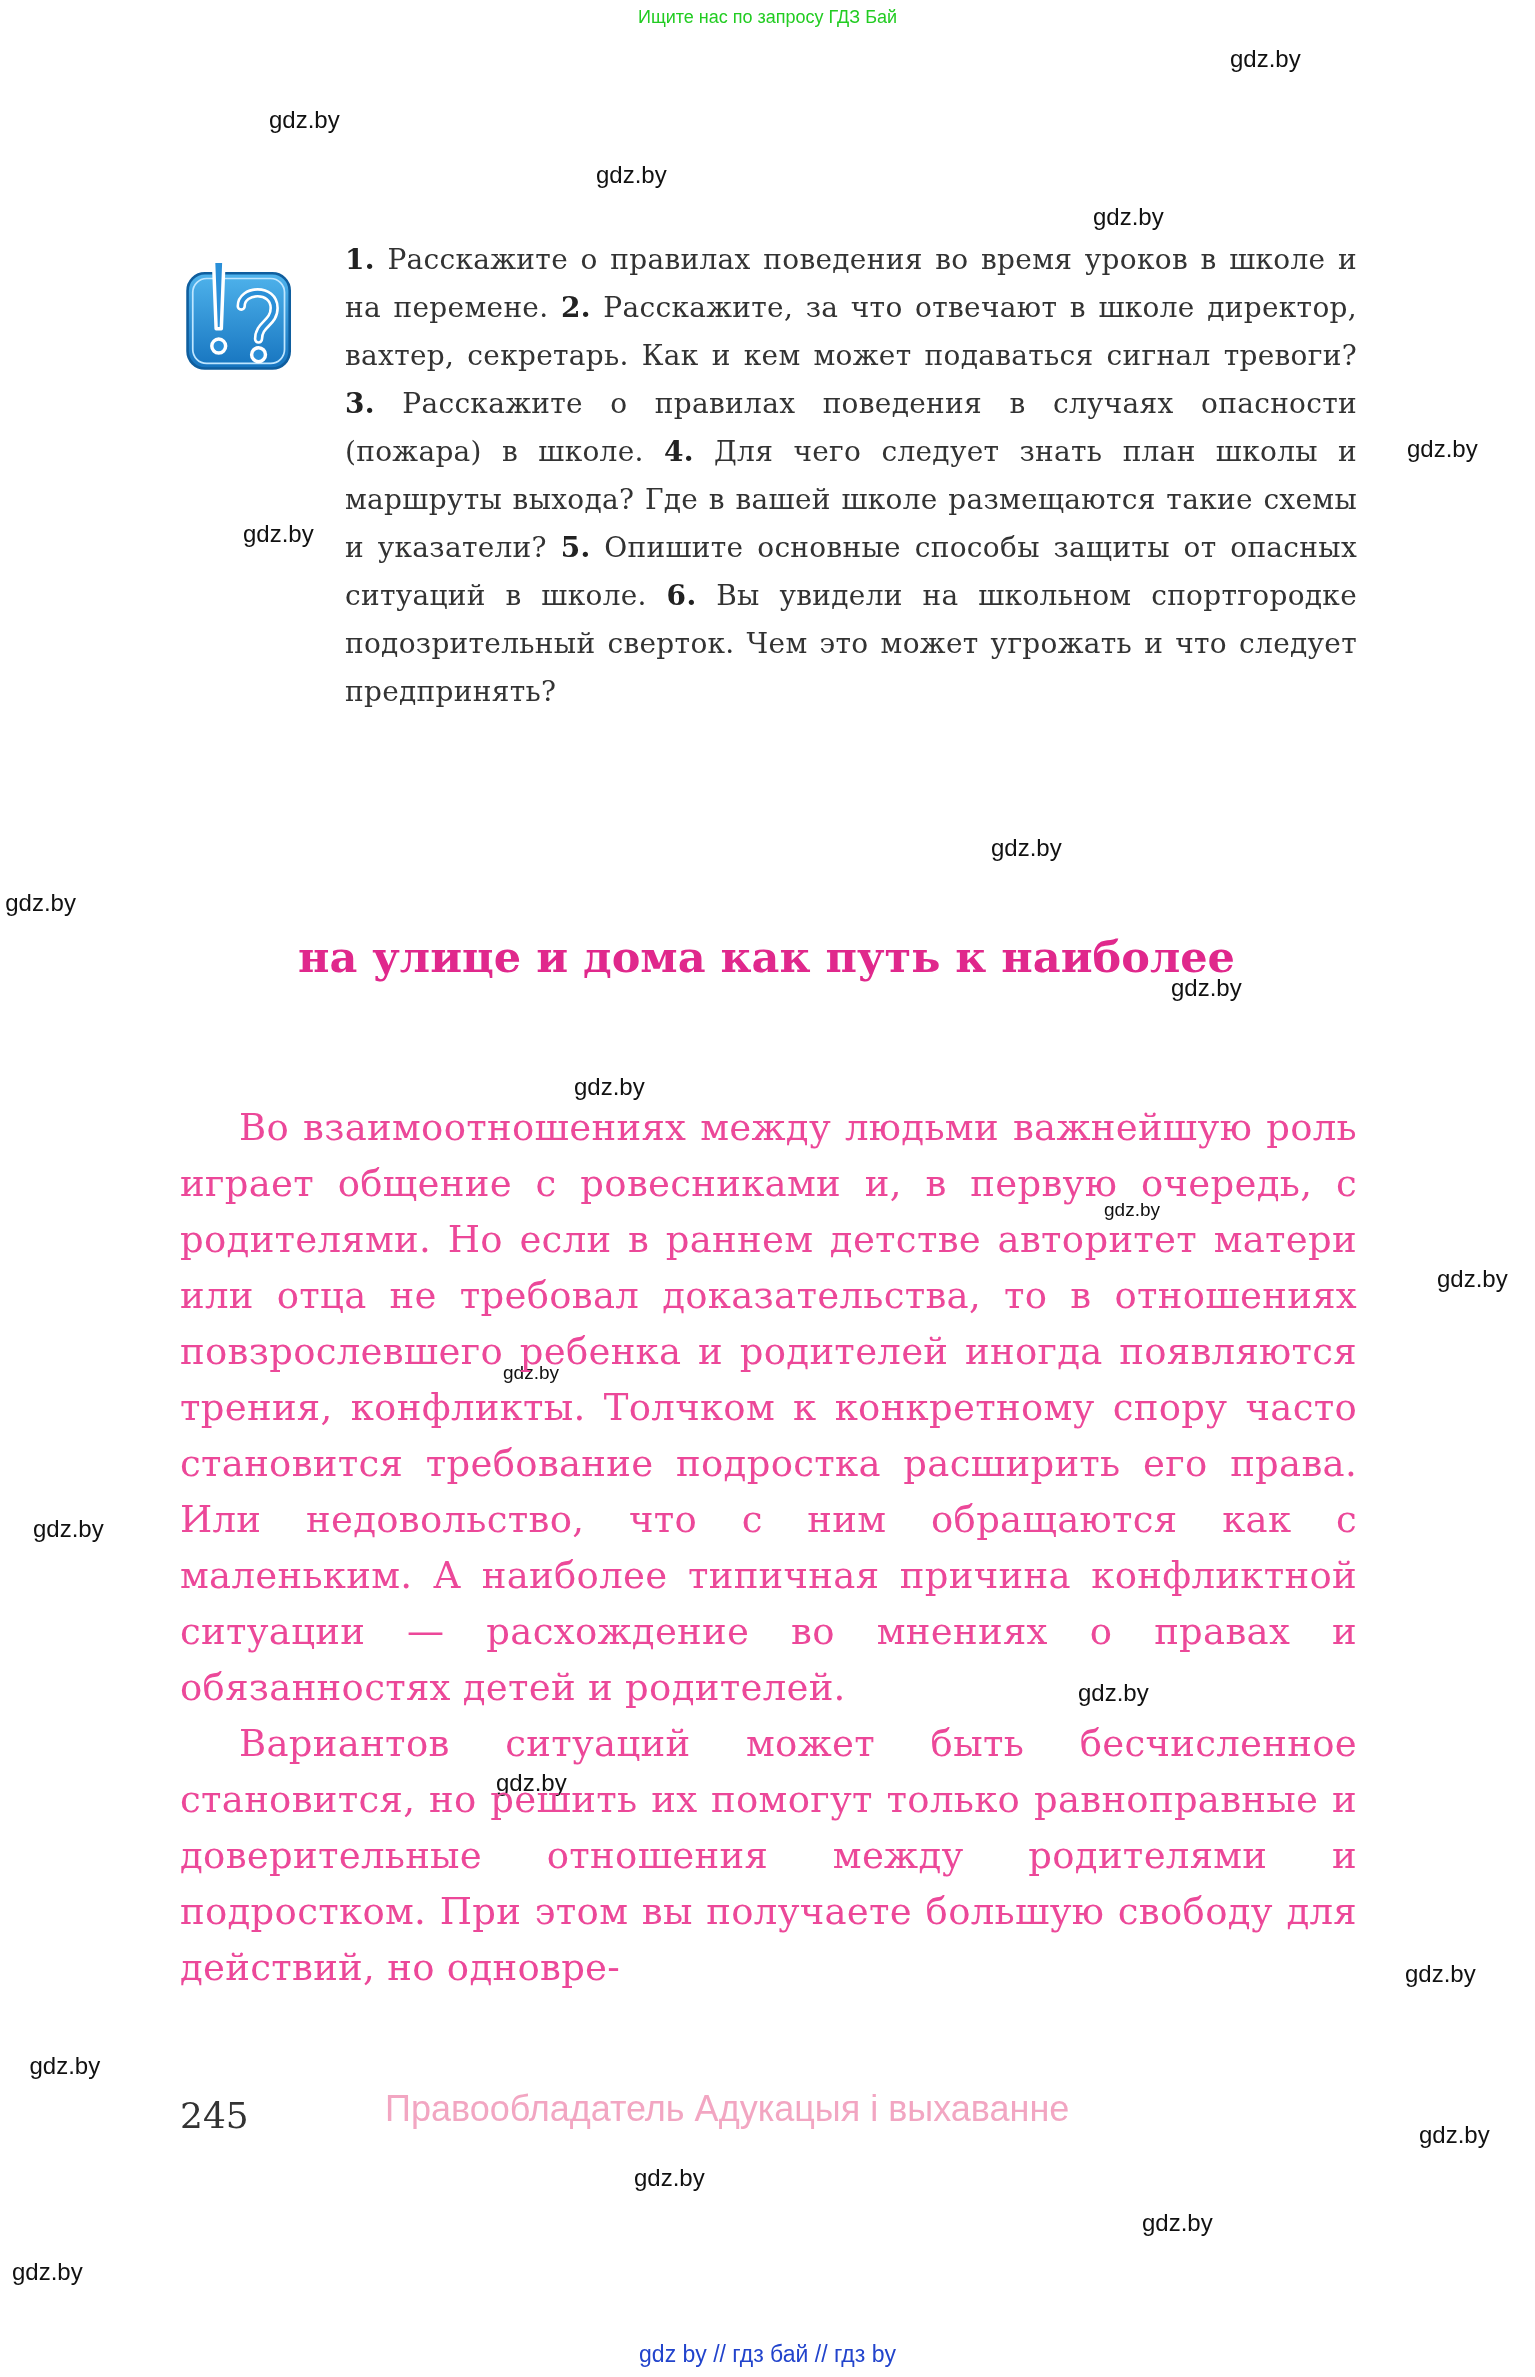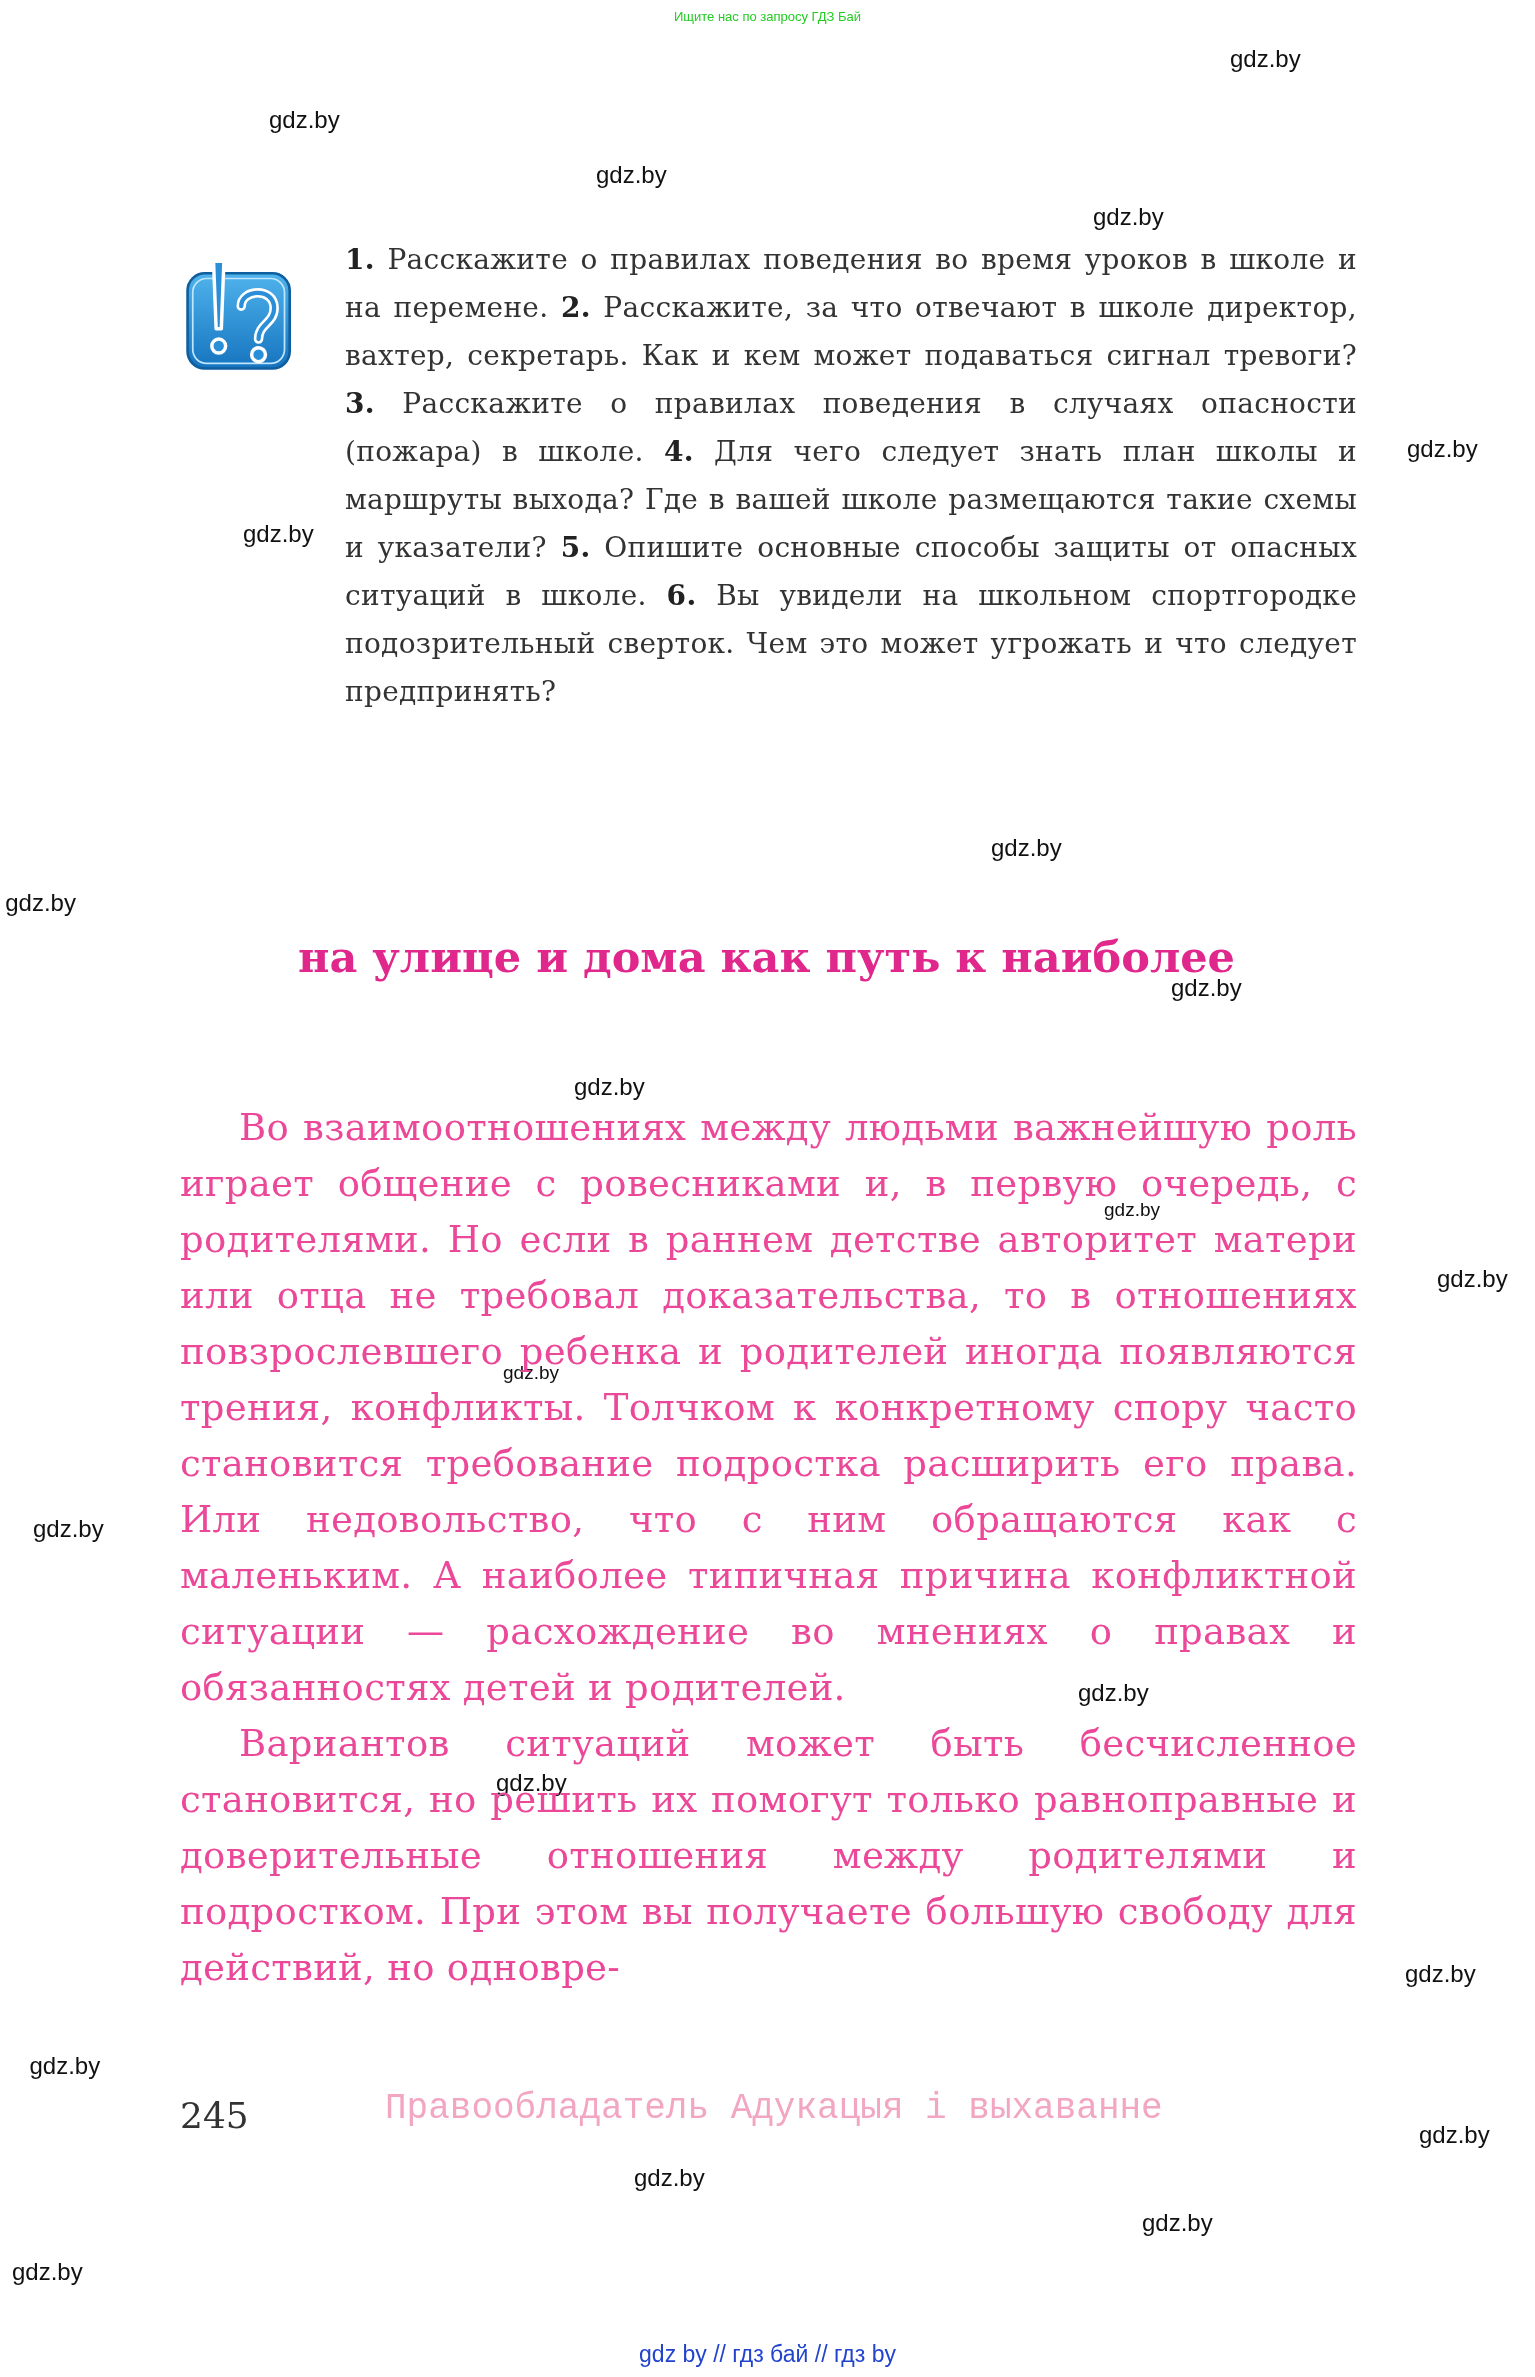--- a/index.html
+++ b/index.html
@@ -1,19 +1,19 @@
 <!DOCTYPE html>
 <html style="font-size:14px"><head>
   <meta charset="utf-8">
   <style>
     html, body { margin: 0; padding: 0; background: #ffffff; }
     body { width: 1535px; height: 2377px; position: relative; overflow: hidden; }
     .top-banner {
       position: absolute; left: 0; top: 3.5px; width: 1535px; text-align: center;
-      font-family: "Liberation Sans", sans-serif; font-size: 13px; color: #22cc22;
+      font-family: "Liberation Sans", sans-serif; font-size: 18px; color: #22cc22;
       line-height: 26px;
     }
     .wm {
       position: absolute; font-family: "Liberation Sans", sans-serif;
       font-size: 24px; color: #111111; line-height: 28px; white-space: nowrap;
     }
     .wm.small { font-size: 19px; line-height: 22.5px; }
     .qicon {
       position: absolute; left: 184px; top: 256px; width: 111px; height: 116px;
     }
@@ -33,21 +33,21 @@
       font-family: "DejaVu Serif", serif; font-size: 37px; color: #ec4899;
       line-height: 56px; text-align: justify; letter-spacing: 0.3px;
     }
     .body-text p { margin: 0; text-indent: 59px; }
     .page-number {
       position: absolute; left: 180px; top: 2095px;
       font-family: "DejaVu Serif", serif; font-size: 36px; color: #333333;
     }
     .copyright {
       position: absolute; left: 385px; top: 2088px;
-      font-family: Liberation Mono, monospace; font-size: 36px; color: #f2a6c2;
+      font-family: Liberation Sans, sans-serif; font-size: 36px; color: #f2a6c2;
       white-space: nowrap;
       text-align: center;
     }
     .footer-links {
       position: absolute; left: 0; top: 2341px; width: 1535px; text-align: center;
       font-family: "Liberation Sans", sans-serif; font-size: 23px; color: #2244cc;
     }
   </style>
 </head>
 <body>

